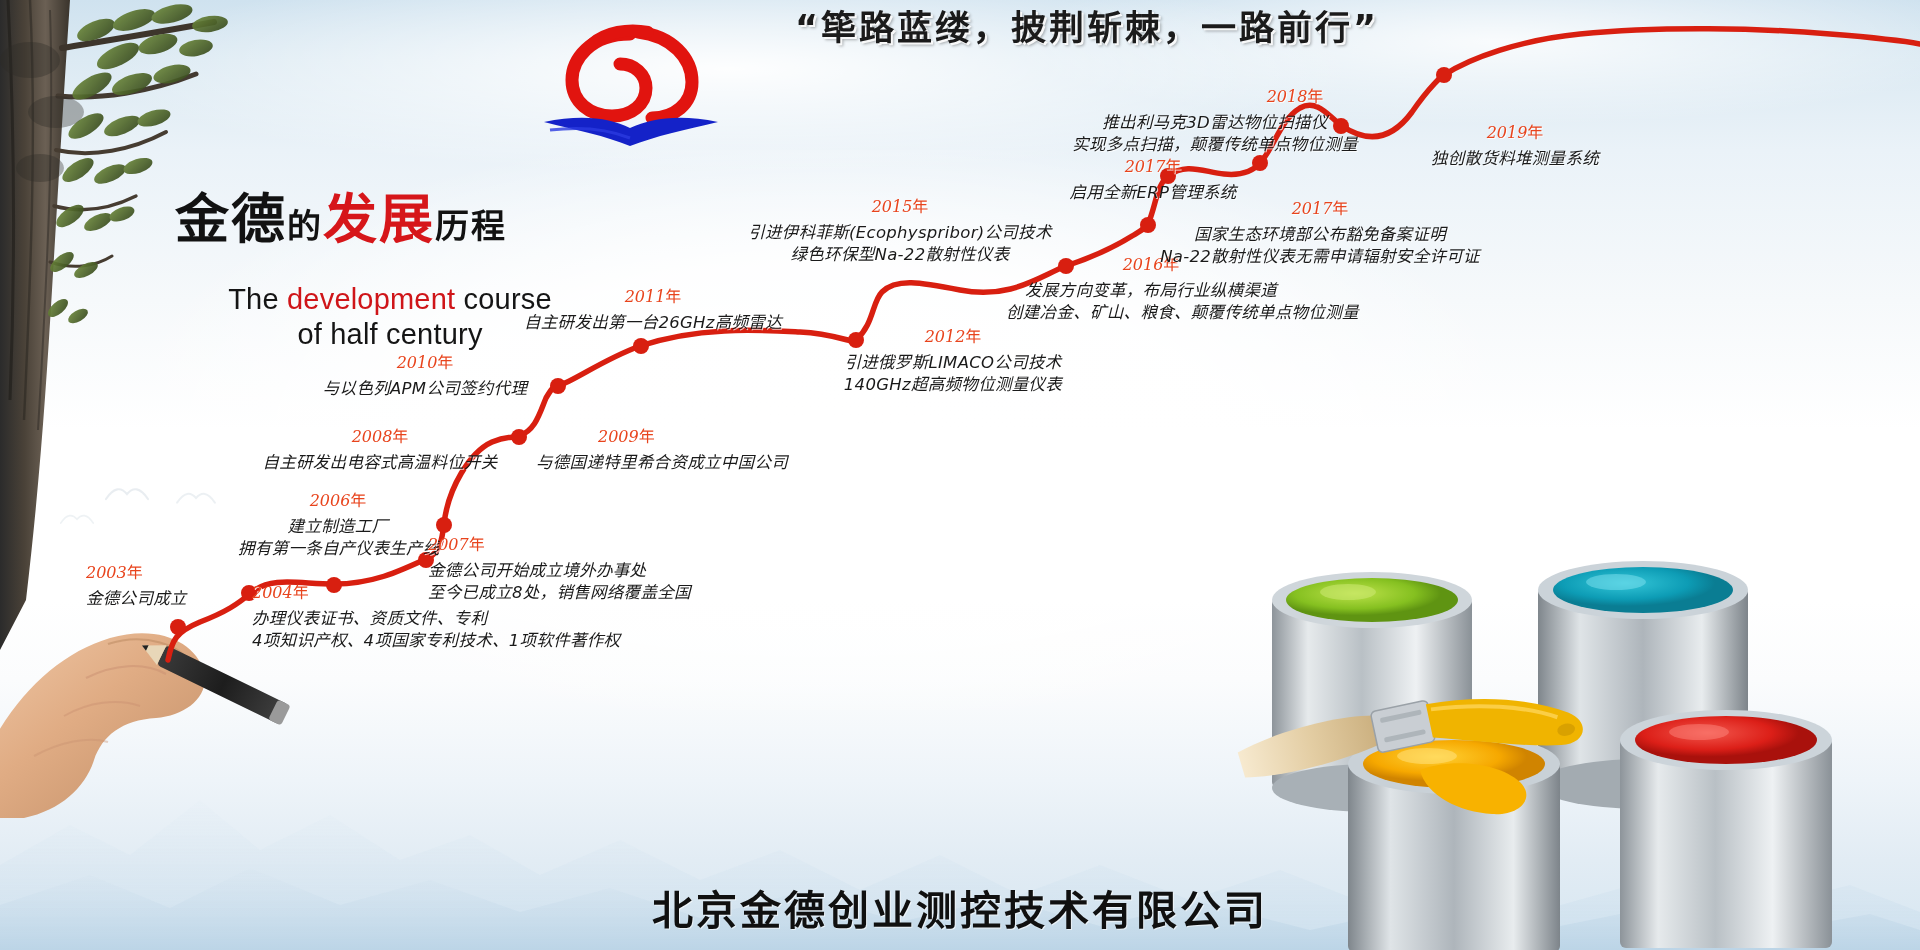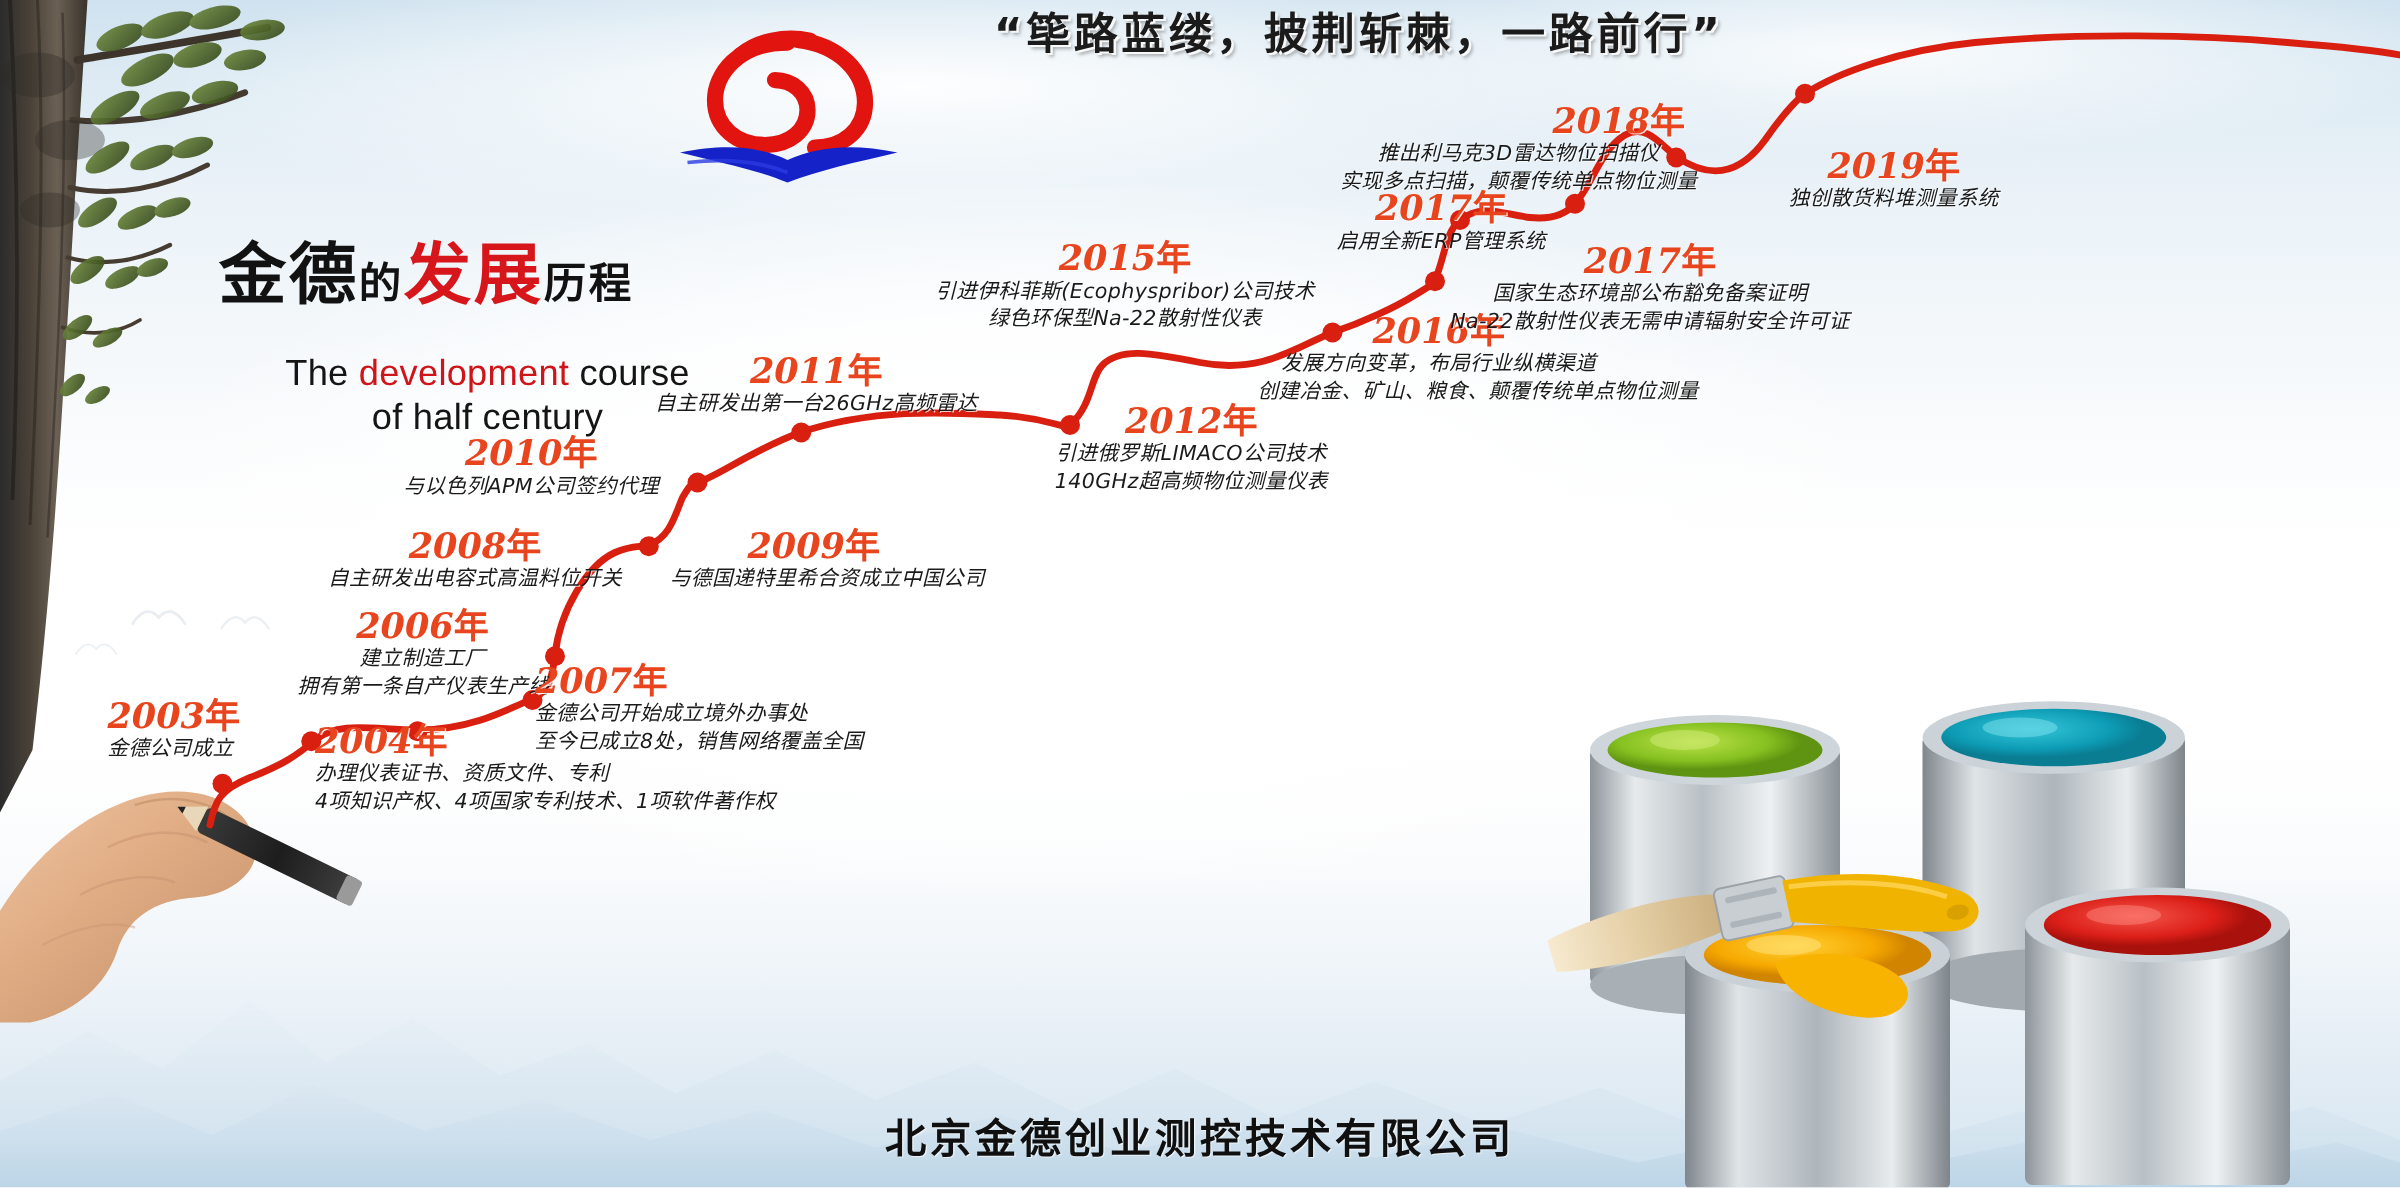--- a/index.html
+++ b/index.html
@@ -72,40 +72,40 @@
     font-family:"Liberation Sans",sans-serif;
     font-size:29px;color:#151515;line-height:35px;text-align:center;
     letter-spacing:.2px;
   }
   .title-en .red{color:#cf1519;}
 
   
   .entry{position:absolute;white-space:nowrap;}
   .entry .year{
     font-family:"DejaVu Serif","Liberation Serif",serif;
-    font-style:italic;font-weight:bold;font-size:28px;color:#e8441d;
+    font-style:italic;font-weight:normal;font-size:16px;color:#e8441d;
     text-shadow:1px 1px 0 rgba(255,255,255,.85);
     line-height:30px;
   }
   .entry .year .cn{font-family:"DejaVu Sans","Liberation Sans",sans-serif;font-style:normal;}
   .entry .desc{
     font-family:"DejaVu Sans","Liberation Sans",sans-serif;
     font-size:16.5px;font-weight:normal;font-style:italic;color:#1a1a1a;
     line-height:22px;letter-spacing:.3px;
     text-shadow:1px 1px 0 rgba(255,255,255,.75);
   }
   .ta-c{text-align:center;}
   .ta-l{text-align:left;}
 
   
   .footer{
     position:absolute;left:0;right:0;bottom:18px;text-align:center;
     font-family:"DejaVu Sans","Liberation Sans",sans-serif;
   }
-  .footer .cn{font-size:33px;font-weight:bold;color:#101010;letter-spacing:3px;line-height:42px;
+  .footer .cn{font-size:41px;font-weight:bold;color:#101010;letter-spacing:3px;line-height:42px;
     text-shadow:1px 1px 0 rgba(255,255,255,.6);}
   .footer .en{font-size:21px;font-weight:bold;color:#101010;letter-spacing:.4px;line-height:28px;
     font-family:"Liberation Serif","DejaVu Serif",serif;}
 </style>
 </head>
 <body>
 
 <div id="poster">
 
   <div class="bg-sky"></div>

